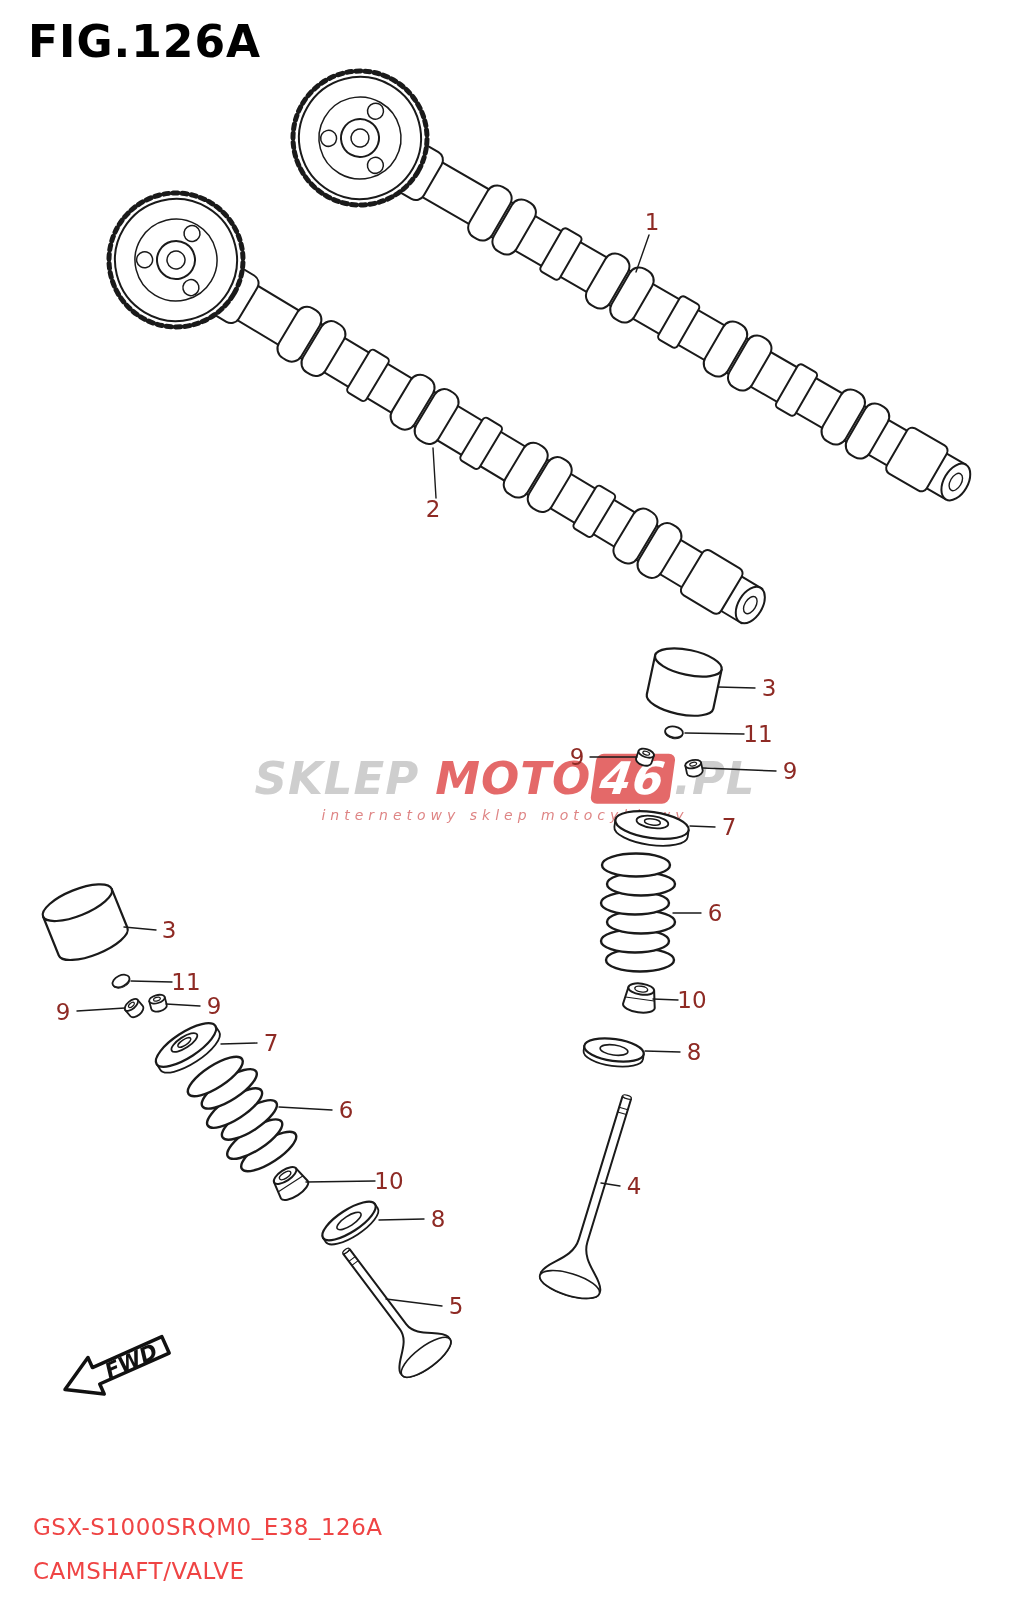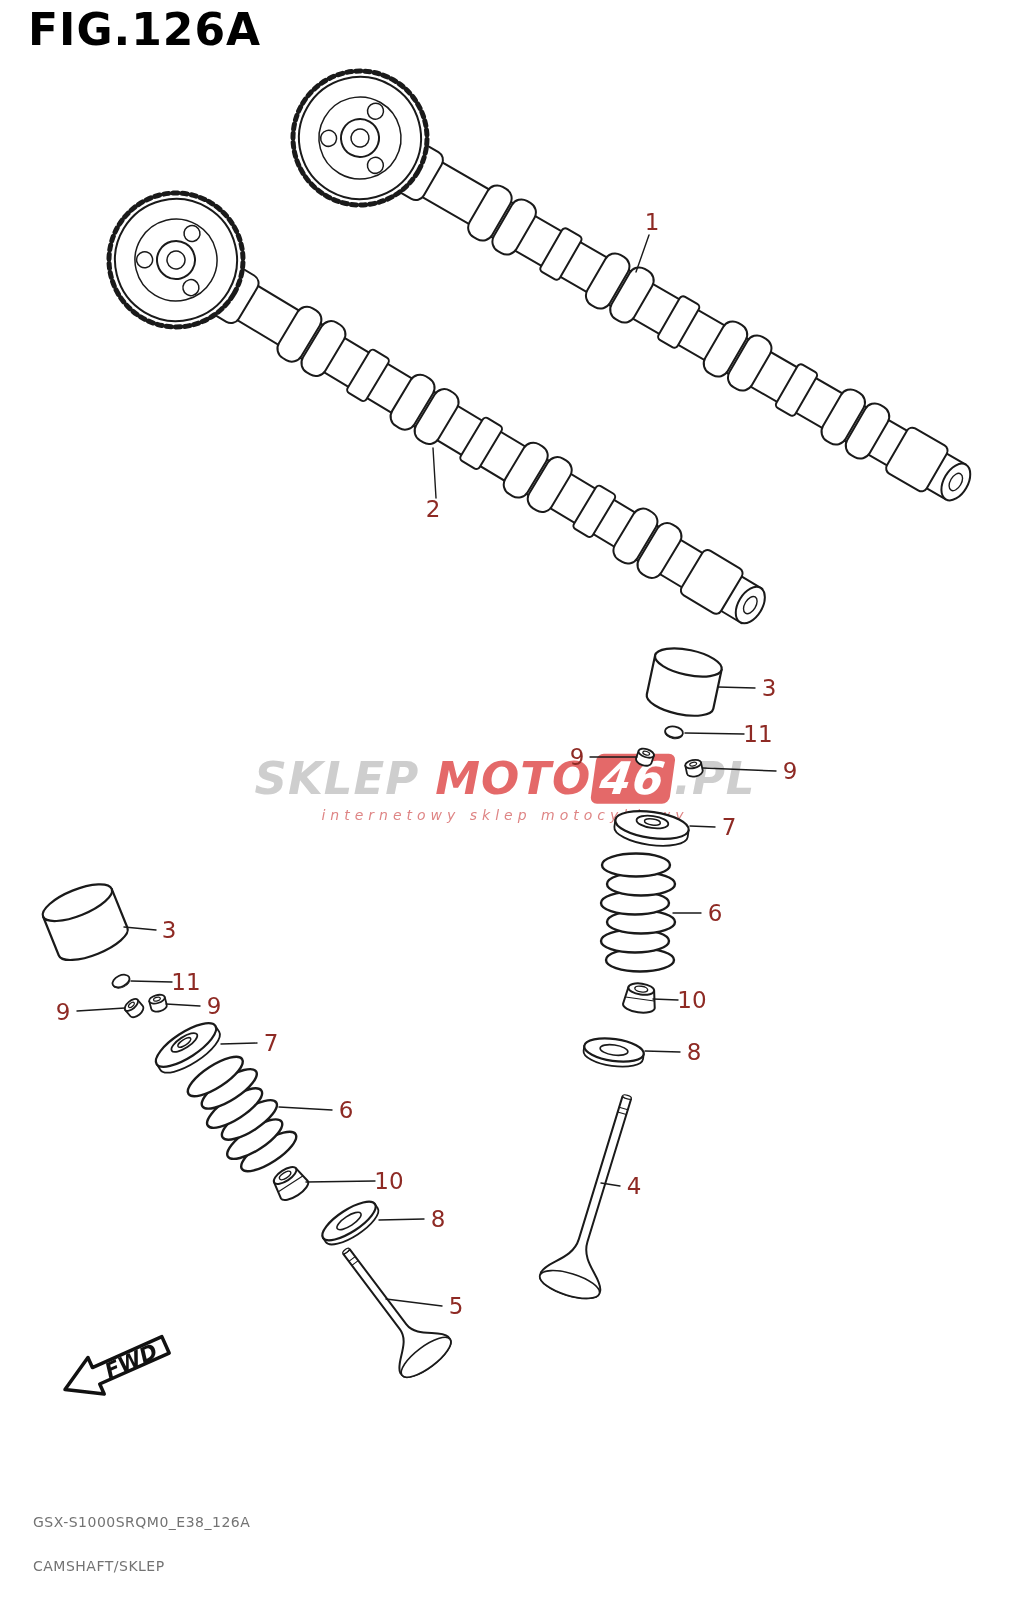--- a/index.html
+++ b/index.html
@@ -2,29 +2,29 @@
 <html><head>
 <meta charset="utf-8">
 <style>
   * { margin:0; padding:0; box-sizing:border-box; }
   html,body { background:#ffffff; }
   body {
     width:1016px; height:1600px; position:relative; overflow:hidden;
     font-family:"DejaVu Sans", "Liberation Sans", sans-serif;
   }
   .page-title {
-    position:absolute; left:28px; top:4px; z-index:3;
+    position:absolute; left:28px; top:16px; z-index:3;
     font-size:44px; font-weight:800; letter-spacing:1px; color:#000;
   }
   .callout {
     position:absolute; z-index:3; transform:translate(-50%,-50%);
     color:#8e2a24; font-size:23px; line-height:1; font-weight:400;
   }
   .footer-line {
-    position:absolute; left:33px; z-index:3; color:#737373; font-size:14px; letter-spacing:0.5px;
+    position:absolute; left:33px; z-index:3; color:#ef4444; font-size:23px; letter-spacing:0.5px;
   }
   .footer-code { top:1514px; }
   .footer-name { top:1558px; }
   .watermark {
     position:absolute; left:505px; top:788px; transform:translate(-50%,-50%);
     z-index:0; text-align:center; white-space:nowrap; opacity:0.85;
   }
   .wm-line1 { font-size:45px; font-weight:bold; font-style:italic; letter-spacing:1px; line-height:1.1; }
   .wm-gray { color:#c6c6c6;text-align:right; }
   .wm-red  { color:#e05050;margin-left:16px; }
@@ -271,13 +271,13 @@
 <span class="callout" style="left:186px; top:982px;">11</span>
 <span class="callout" style="left:63px;  top:1012px;">9</span>
 <span class="callout" style="left:214px; top:1006px;">9</span>
 <span class="callout" style="left:271px; top:1043px;">7</span>
 <span class="callout" style="left:346px; top:1110px;">6</span>
 <span class="callout" style="left:389px; top:1181px;">10</span>
 <span class="callout" style="left:438px; top:1219px;">8</span>
 <span class="callout" style="left:456px; top:1306px;">5</span>
 
 <div class="footer-line footer-code">GSX-S1000SRQM0_E38_126A</div>
-<div class="footer-line footer-name">CAMSHAFT/SKLEP</div>
+<div class="footer-line footer-name">CAMSHAFT/VALVE</div>
 
 </body></html>

